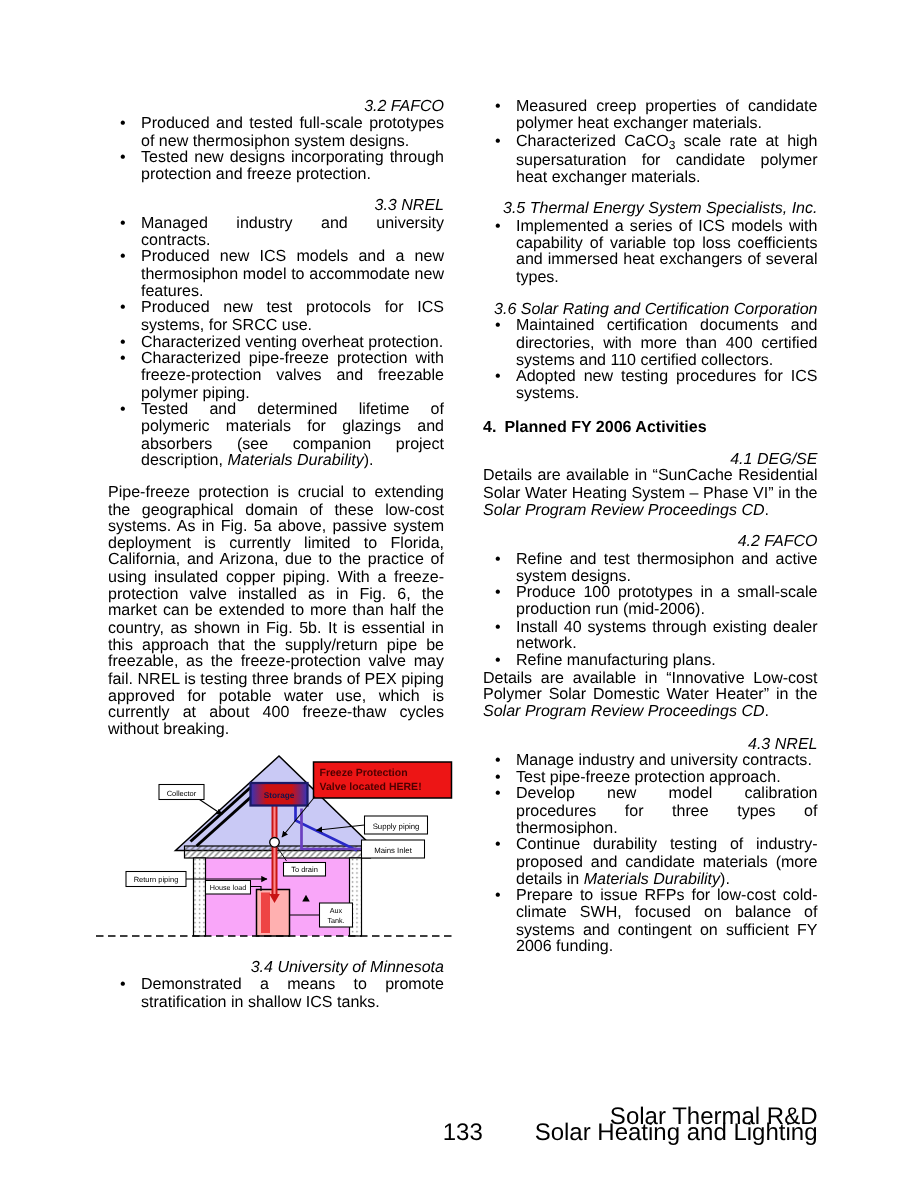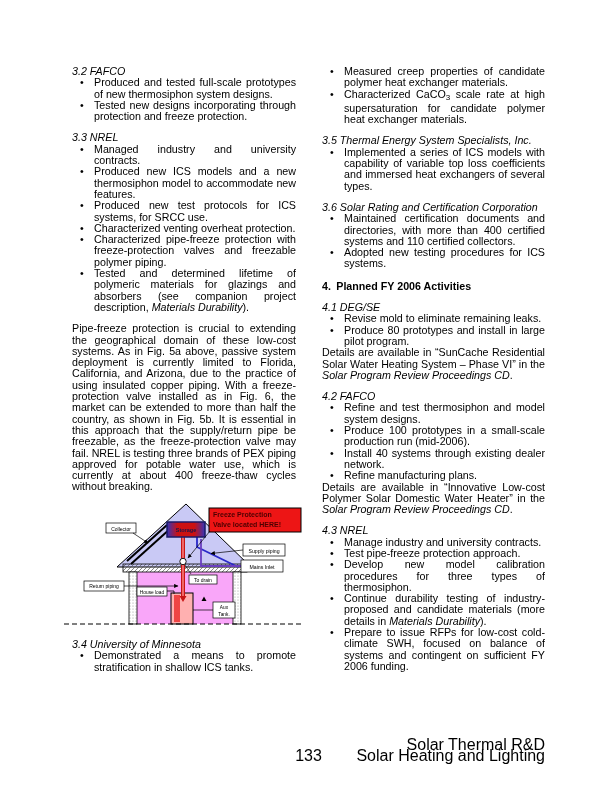--- a/index.html
+++ b/index.html
@@ -3,21 +3,21 @@
 <meta charset="utf-8">
 <style>
   html,body{margin:0;padding:0;background:#e8e8e8;}
   .page{
     position:relative;width:612px;height:792px;margin:0 auto;background:#ffffff;
     font-family:"Liberation Sans",sans-serif;font-size:10.7px;line-height:11.3px;color:#000;
     overflow:hidden;
   }
   .columns{position:absolute;top:66px;left:72px;width:473px;display:flex;gap:26px;}
   .col{width:224px;}
-  .sec-heading{font-style:italic;margin-top:10px;white-space:nowrap;}
+  .sec-heading{font-style:italic;margin-top:10px;white-space:nowrap;text-align:right;}
   .sec-heading.first{margin-top:0;}
   .bold-heading{font-weight:bold;margin-top:11px;}
   ul.bullets{margin:0;padding:0;list-style:none;}
   ul.bullets li{position:relative;padding-left:22px;text-align:justify;}
   ul.bullets li::before{content:"\2022";position:absolute;left:8px;top:0;}
   .para{margin-top:10px;text-align:justify;}
   .para.tight{margin-top:0;}
   .caption{margin-top:5px;text-align:justify;}
   .i{font-style:italic;}
   .b{font-weight:bold;}
@@ -184,29 +184,25 @@
 
       <div class="sec-heading">3.6 Solar Rating and Certification Corporation</div>
       <ul class="bullets">
         <li>Maintained certification documents and directories, with more than 400 certified systems and 110 certified collectors.</li>
         <li>Adopted new testing procedures for ICS systems.</li>
       </ul>
 
       <div class="bold-heading">4. Planned FY 2006 Activities</div>
 
       <div class="sec-heading">4.1 DEG/SE</div>
-      <ul class="bullets">
-        <li>Revise mold to eliminate remaining leaks.</li>
-        <li>Produce 80 prototypes and install in large pilot program.</li>
-      </ul>
       <div class="para tight"><span>Details are available in “SunCache Residential Solar Water Heating System – Phase VI” in the </span><span class="i">Solar Program Review Proceedings CD</span><span>.</span></div>
 
       <div class="sec-heading">4.2 FAFCO</div>
       <ul class="bullets">
-        <li>Refine and test thermosiphon and model system designs.</li>
+        <li>Refine and test thermosiphon and active system designs.</li>
         <li>Produce 100 prototypes in a small-scale production run (mid-2006).</li>
         <li>Install 40 systems through existing dealer network.</li>
         <li>Refine manufacturing plans.</li>
       </ul>
       <div class="para tight"><span>Details are available in “Innovative Low-cost Polymer Solar Domestic Water Heater” in the </span><span class="i">Solar Program Review Proceedings CD</span><span>.</span></div>
 
       <div class="sec-heading">4.3 NREL</div>
       <ul class="bullets">
         <li>Manage industry and university contracts.</li>
         <li>Test pipe-freeze protection approach.</li>

